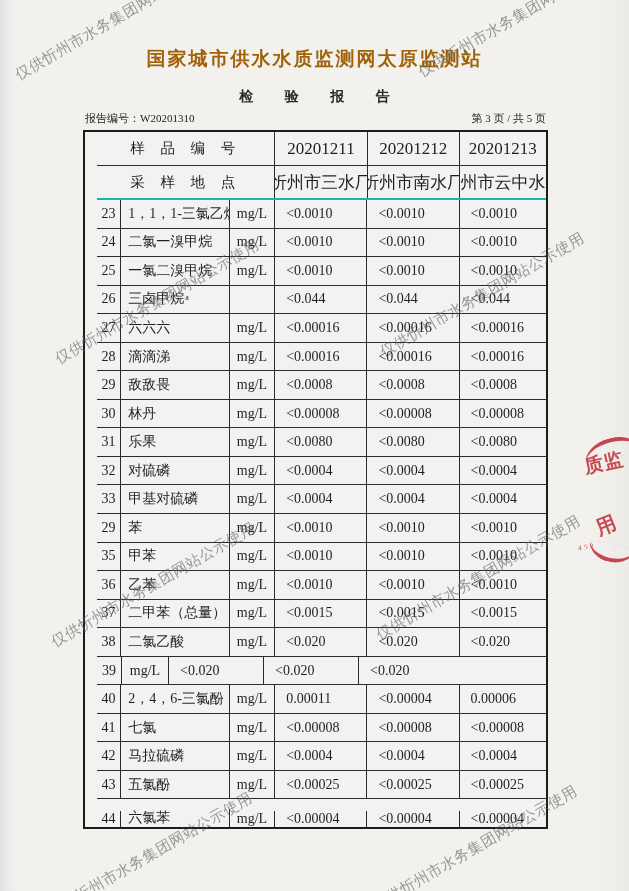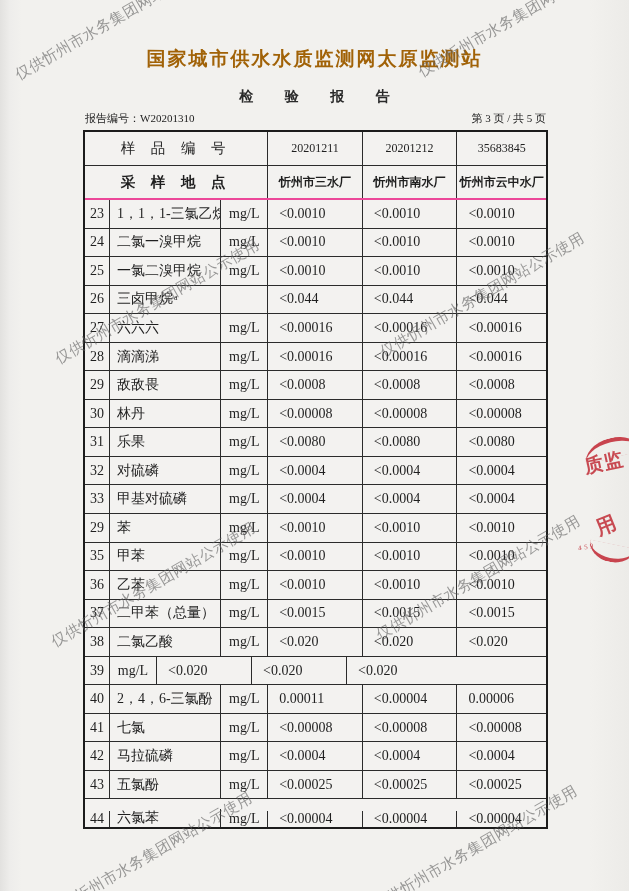--- a/index.html
+++ b/index.html
@@ -16,36 +16,36 @@
   .title{position:absolute;top:46px;left:0;width:100%;text-align:center;
     font-size:19px;font-weight:bold;letter-spacing:2px;color:#a16207;}
   .subtitle{position:absolute;top:88px;left:0;width:100%;text-align:center;
     font-size:14px;font-weight:bold;letter-spacing:14px;text-indent:14px;color:#2a2a2a;}
   .meta{position:absolute;top:111px;left:85px;width:461px;display:flex;
     justify-content:space-between;font-size:11px;color:#222;}
   
   .report-table{position:absolute;left:83px;top:130px;width:465px;height:699px;
     border:2px solid #1c1c1c;box-sizing:border-box;display:flex;flex-direction:column;
     background:rgba(255,255,255,0.12);}
-  .trow{display:flex;flex-direction:row;box-sizing:border-box;}
+  .trow{display:flex;flex-direction:row;box-sizing:border-box;margin-left:12px;}
   .thead1{height:34px;border-bottom:1px solid #2b2b2b;}
-  .thead2{height:34px;border-bottom:2px solid #ec4899;font-weight:bold;}
+  .thead2{height:34px;border-bottom:2px solid #14b8a6;}
   .tbody{flex:1;display:flex;flex-direction:column;}
   .tbody .trow{flex:1;border-bottom:1px solid #2b2b2b;}
   .tbody .trow:last-child{border-bottom:none;align-items:flex-end;}
   .c{box-sizing:border-box;border-right:1px solid #2b2b2b;display:flex;align-items:center;
     font-size:14px;color:#1f1f1f;overflow:hidden;white-space:nowrap;}
   .c.last{border-right:none;}
   .c-no{width:25px;justify-content:center;}
   .c-name{width:112px;padding-left:7px;}
   .c-unit{width:47px;justify-content:center;}
   .c-val{width:95px;padding-left:11px;}
   .c-val3{width:89px;padding-left:11px;}
   .c-merged{width:184px;justify-content:center;letter-spacing:6px;font-size:14.5px;}
-  .c-head{justify-content:center;padding-left:0;font-size:12px;}
+  .c-head{justify-content:center;padding-left:0;font-size:17px;}
   sup.mark{font-size:8px;margin-left:1px;transform:translateY(-2px);}
   
   .wm{position:absolute;white-space:nowrap;font-size:15px;letter-spacing:0.5px;
     color:rgba(95,95,95,0.62);transform:rotate(-30deg);transform-origin:0 0;
     pointer-events:none;z-index:5;font-family:"Liberation Sans","DejaVu Sans",sans-serif;}
   .wm1{left:12px;top:68px;}
   .wm2{left:415px;top:65px;}
   .wm3{left:52px;top:352px;}
   .wm4{left:377px;top:345px;}
   .wm5{left:48px;top:635px;}
@@ -77,21 +77,21 @@
 <div class="meta">
   <span>报告编号：W20201310</span>
   <span>第 3 页 / 共 5 页</span>
 </div>
 
 <div class="report-table">
   <div class="trow thead1">
     <div class="c c-merged">样 品 编 号</div>
     <div class="c c-val c-head">20201211</div>
     <div class="c c-val c-head">20201212</div>
-    <div class="c c-val3 c-head last">35683845</div>
+    <div class="c c-val3 c-head last">20201213</div>
   </div>
   <div class="trow thead2">
     <div class="c c-merged">采 样 地 点</div>
     <div class="c c-val c-head">忻州市三水厂</div>
     <div class="c c-val c-head">忻州市南水厂</div>
     <div class="c c-val3 c-head last">忻州市云中水厂</div>
   </div>
   <div class="tbody">
       <div class="trow">
     <div class="c c-no">23</div>

